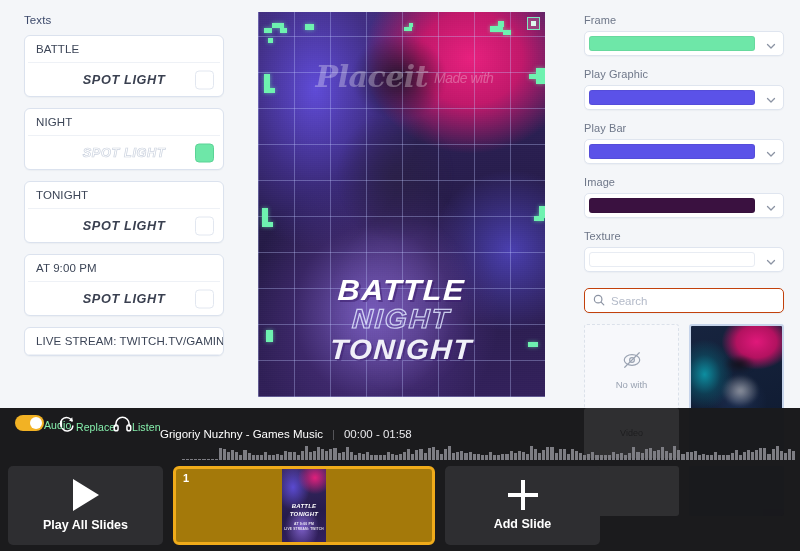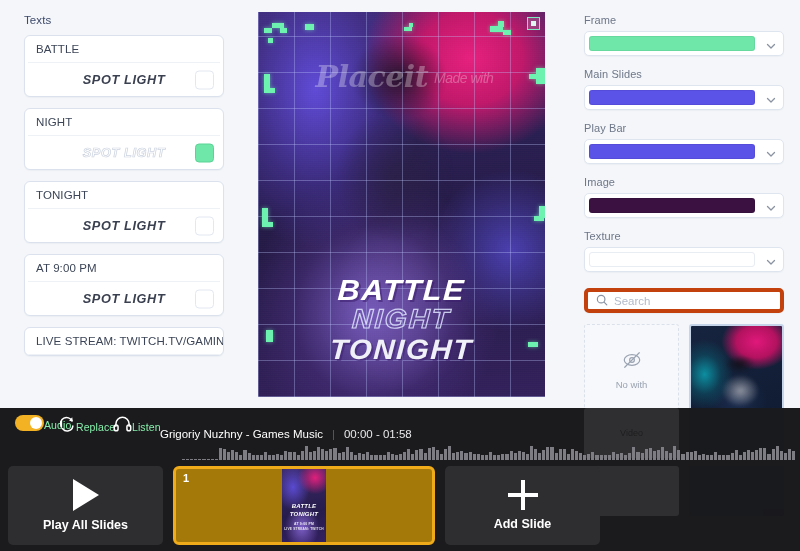--- a/index.html
+++ b/index.html
@@ -163,21 +163,21 @@
     position: absolute; right: 9px; top: 50%; margin-top: -3px;
     width: 8px; height: 8px;
   }
   .chev::before {
     content: ""; position: absolute; left: 0; top: 0;
     width: 6px; height: 6px;
     border-right: 1.6px solid #7b8characters; }
   .chev svg { display: block; }
   .search-box {
     position: relative; height: 25px; background: #fff;
-    border: 4px solid #c2410c; border-radius: 5px;
+    border: 1px solid #c2410c; border-radius: 5px;
     display: flex; align-items: center; padding: 0 8px; margin-top: 16px;
     box-shadow: 0 1px 1px rgba(50,70,110,.04);
   }
   .search-box input {
     border: 0; outline: 0; flex: 1; font-size: 11.5px; color: #444c5e;
     font-family: "Liberation Sans", sans-serif; margin-left: 6px; background: transparent;
   }
   .search-box input::placeholder { color: #b3bac8; }
   .thumbs { display: flex; gap: 10px; margin-top: 11px; }
   .thumb {
@@ -397,21 +397,21 @@
         <div class="bar" style="background:#6ee7a8"></div>
         <span class="chev">
           <svg width="10" height="10" viewBox="0 0 10 10">
               <path d="M1.5 3.5L5 7L8.5 3.5" fill="none" stroke="#8b93a3" stroke-width="1.3" stroke-linecap="round" stroke-linejoin="round"></path>
             </svg>
         </span>
       </div>
     </div>
 
     <div class="field">
-      <div class="field-label">Main Slides</div>
+      <div class="field-label">Play Graphic</div>
       <div class="select">
         <div class="bar" style="background:#5b52e8"></div>
         <span class="chev">
           <svg width="10" height="10" viewBox="0 0 10 10">
               <path d="M1.5 3.5L5 7L8.5 3.5" fill="none" stroke="#8b93a3" stroke-width="1.3" stroke-linecap="round" stroke-linejoin="round"></path>
             </svg>
         </span>
       </div>
     </div>
 

